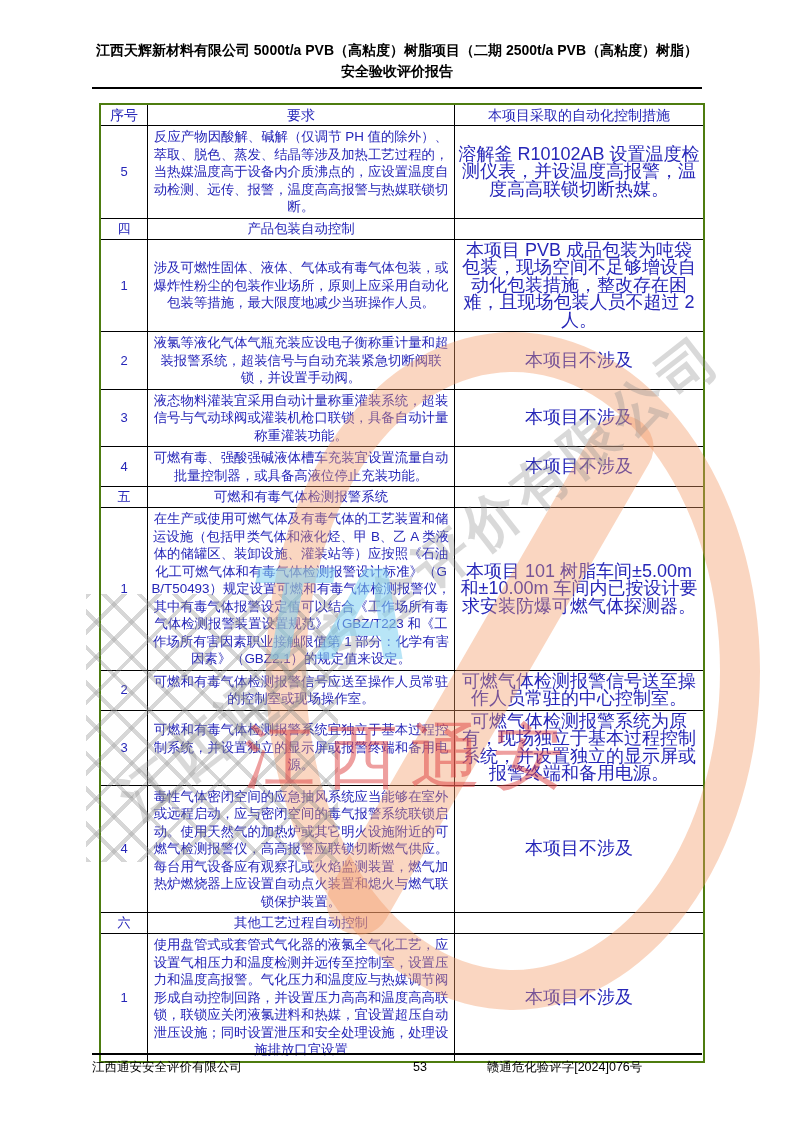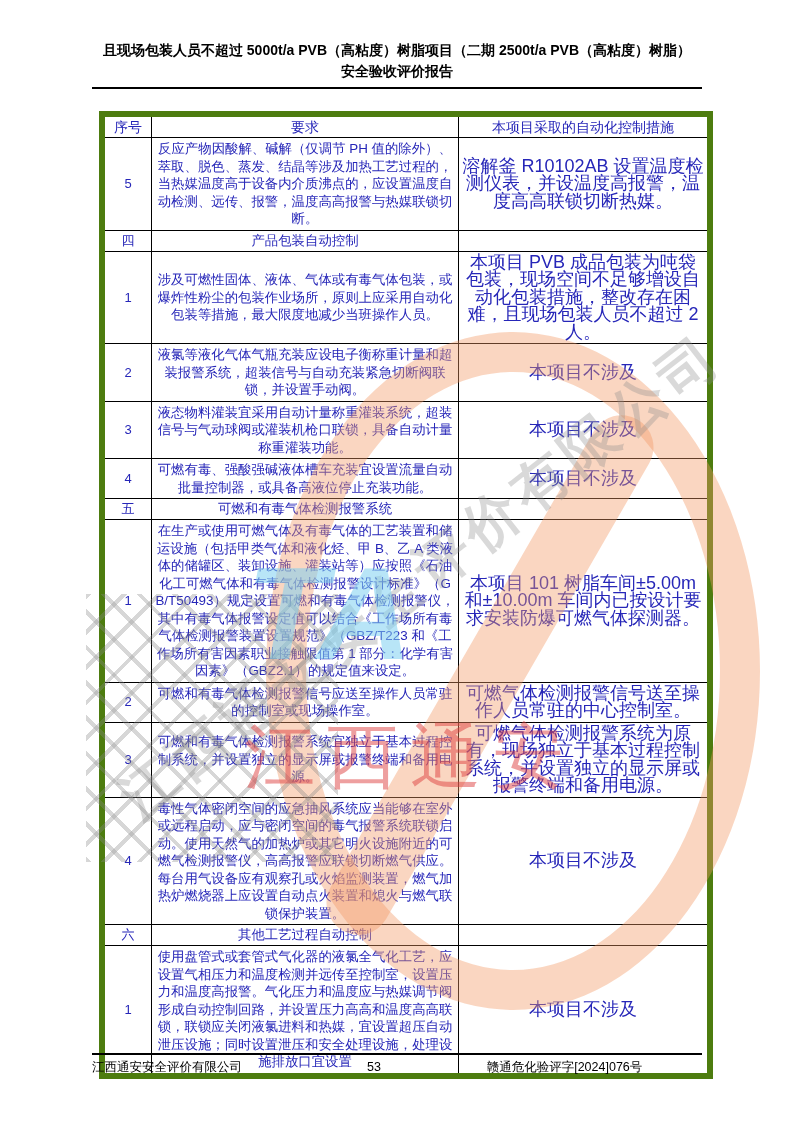--- a/index.html
+++ b/index.html
@@ -6,22 +6,22 @@
   body{
     width:793px;height:1122px;position:relative;background:#ffffff;
     overflow:hidden;
     font-family:"Liberation Sans","DejaVu Sans",sans-serif;
   }
   .content{position:absolute;left:92px;top:40px;width:610px;z-index:1;}
   .doc-title{text-align:center;color:#000;font-weight:bold;font-size:14px;line-height:21px;}
   .header-rule{border-top:2px solid #000;margin-top:5px;}
   table.main-table{
     border-collapse:collapse;table-layout:fixed;
-    width:602px;margin-left:7px;margin-top:22px;
-    border:6px solid #4d7c0f;
+    width:602px;margin-left:7px;margin-top:14px;
+    border:2px solid #4d7c0f;
   }
   .main-table th,.main-table td{
     border:1.5px solid #000;
     color:#2626b8;
     vertical-align:middle;
     padding:2px 3px;
     word-break:break-all;
     line-height:17.5px;
   }
   .main-table th{font-size:14px;font-weight:normal;text-align:center;padding:1px 2px;line-height:18px;}
@@ -29,21 +29,21 @@
   .col-req{width:302px;text-align:center;font-size:13.4px;}
   .col-measure{width:244px;text-align:center;font-size:18px;}
   .row-section td{line-height:18px;padding:1px 3px;}
   .doc-footer{
     position:absolute;left:92px;top:1053px;width:610px;z-index:1;
     border-top:2px solid #000;padding-top:4px;
     display:flex;align-items:baseline;
     font-size:12.5px;color:#000;
   }
   .doc-footer .f-left{flex:1;text-align:left;}
-  .doc-footer .f-center{width:60px;text-align:left;}
+  .doc-footer .f-center{width:60px;text-align:right;}
   .doc-footer .f-right{flex:1;text-align:center;}
   
   .watermark{position:absolute;inset:0;z-index:10;pointer-events:none;}
   .wm-ring{
     position:absolute;left:266px;top:332px;width:494px;height:678px;
     box-sizing:border-box;border:40px solid rgba(243,152,100,0.40);border-radius:50%;
   }
   .wm-band{
     position:absolute;left:458px;top:380px;width:64px;height:590px;
     background:rgba(243,152,100,0.40);border-radius:40px;
@@ -82,21 +82,21 @@
   <div class="wm-ring"></div>
   <div class="wm-band"></div>
   <div class="wm-lattice"></div>
   <div class="wm-gray">江西通安安全评价有限公司</div>
   <div class="wm-blue">TA</div>
   <div class="wm-red">江西通安</div>
 </div>
 
 <div class="content">
   <div class="doc-title">
-    <div>且现场包装人员不超过 5000t/a PVB（高粘度）树脂项目（二期 2500t/a PVB（高粘度）树脂）</div>
+    <div>江西天辉新材料有限公司 5000t/a PVB（高粘度）树脂项目（二期 2500t/a PVB（高粘度）树脂）</div>
     <div>安全验收评价报告</div>
   </div>
   <div class="header-rule"></div>
 
   <table class="main-table">
     <thead>
       <tr>
         <th class="col-no">序号</th>
         <th class="col-req">要求</th>
         <th class="col-measure">本项目采取的自动化控制措施</th>

